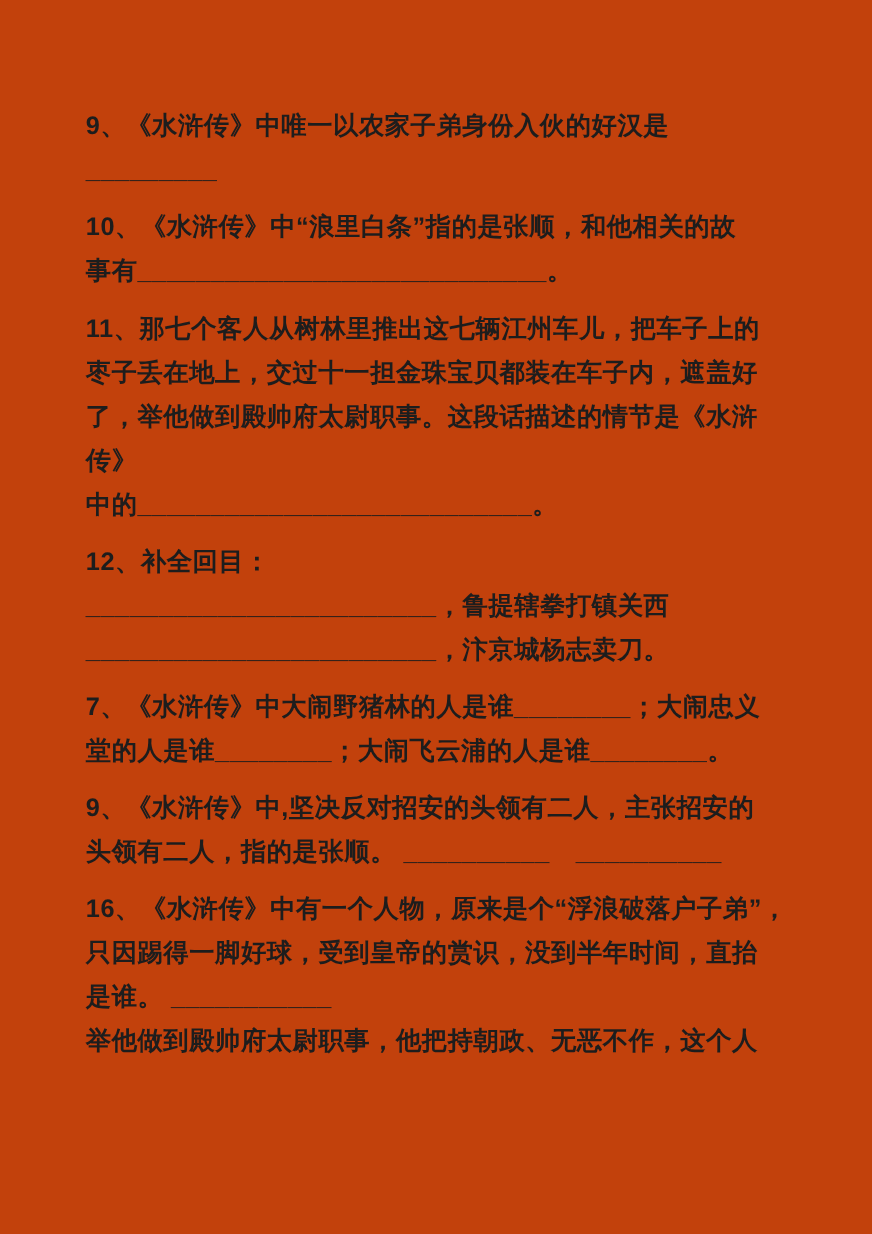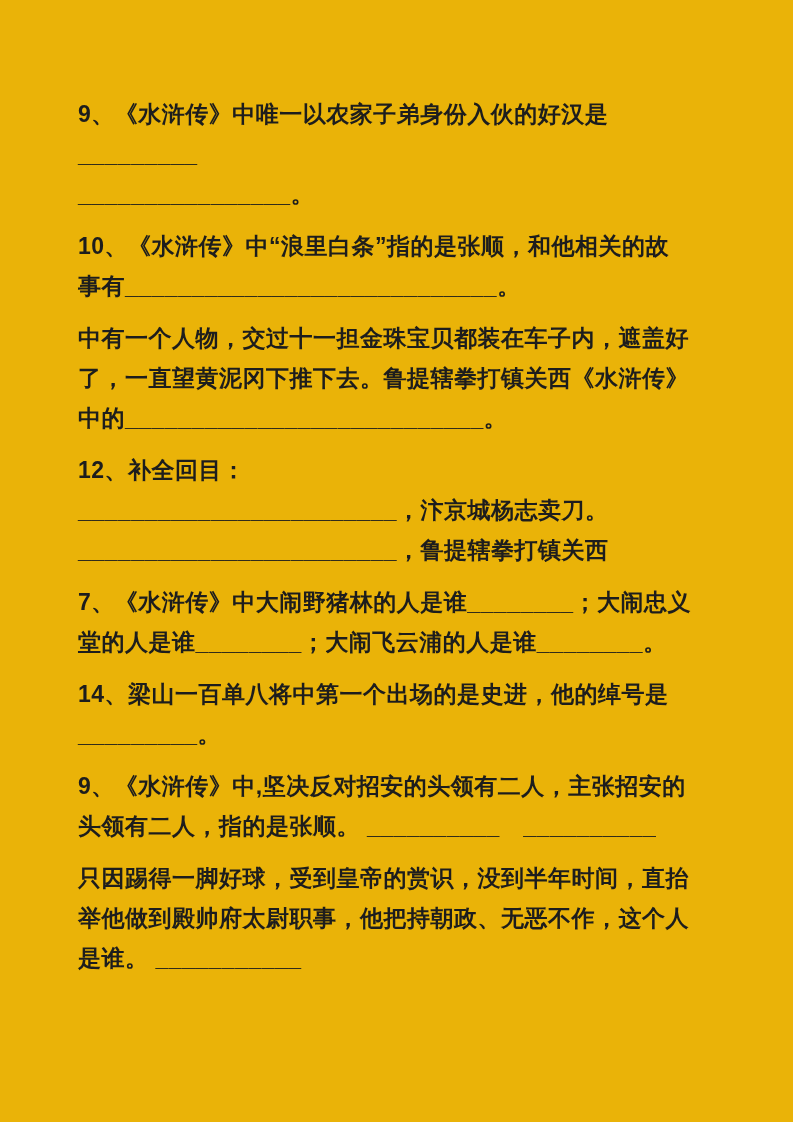--- a/index.html
+++ b/index.html
@@ -6,21 +6,21 @@
     margin: 0;
     padding: 0;
     background: #ffffff;
   }
   .page {
     position: relative;
     width: 793px;
     height: 1122px;
     box-sizing: border-box;
     padding: 94px 74px 0 78px;
-    background: #eab308;
+    background: #c2410c;
     font-family: "Liberation Sans", "DejaVu Sans", sans-serif;
     font-size: 23px;
     font-weight: 600;
     color: #1d1d1d;
     overflow: hidden;
   }
   .question {
     margin: 0 0 12px 0;
   }
   .line {
@@ -29,54 +29,51 @@
     letter-spacing: 0.5px;
   }
 </style>
 </head>
 <body>
 
 <div class="page">
 
   <div class="question">
     <div class="line">9、《水浒传》中唯一以农家子弟身份入伙的好汉是_________</div>
-    <div class="line">________________。</div>
   </div>
 
   <div class="question">
     <div class="line">10、《水浒传》中“浪里白条”指的是张顺，和他相关的故</div>
     <div class="line">事有____________________________。</div>
   </div>
 
   <div class="question">
-    <div class="line">中有一个人物，交过十一担金珠宝贝都装在车子内，遮盖好</div>
-    <div class="line">了，一直望黄泥冈下推下去。鲁提辖拳打镇关西《水浒传》</div>
+    <div class="line">11、那七个客人从树林里推出这七辆江州车儿，把车子上的</div>
+    <div class="line">枣子丢在地上，交过十一担金珠宝贝都装在车子内，遮盖好</div>
+    <div class="line">了，举他做到殿帅府太尉职事。这段话描述的情节是《水浒传》</div>
     <div class="line">中的___________________________。</div>
   </div>
 
   <div class="question">
     <div class="line">12、补全回目：</div>
+    <div class="line">________________________，鲁提辖拳打镇关西</div>
     <div class="line">________________________，汴京城杨志卖刀。</div>
-    <div class="line">________________________，鲁提辖拳打镇关西</div>
   </div>
 
   <div class="question">
     <div class="line">7、《水浒传》中大闹野猪林的人是谁________；大闹忠义</div>
     <div class="line">堂的人是谁________；大闹飞云浦的人是谁________。</div>
   </div>
 
-  <div class="question">
-    <div class="line">14、梁山一百单八将中第一个出场的是史进，他的绰号是</div>
-    <div class="line">_________。</div>
-  </div>
 
   <div class="question">
     <div class="line">9、《水浒传》中,坚决反对招安的头领有二人，主张招安的</div>
     <div class="line">头领有二人，指的是张顺。 __________　__________</div>
   </div>
 
   <div class="question">
+    <div class="line">16、《水浒传》中有一个人物，原来是个“浮浪破落户子弟”，</div>
     <div class="line">只因踢得一脚好球，受到皇帝的赏识，没到半年时间，直抬</div>
+    <div class="line">是谁。 ___________</div>
     <div class="line">举他做到殿帅府太尉职事，他把持朝政、无恶不作，这个人</div>
-    <div class="line">是谁。 ___________</div>
   </div>
 
 </div>
 
 </body></html>

